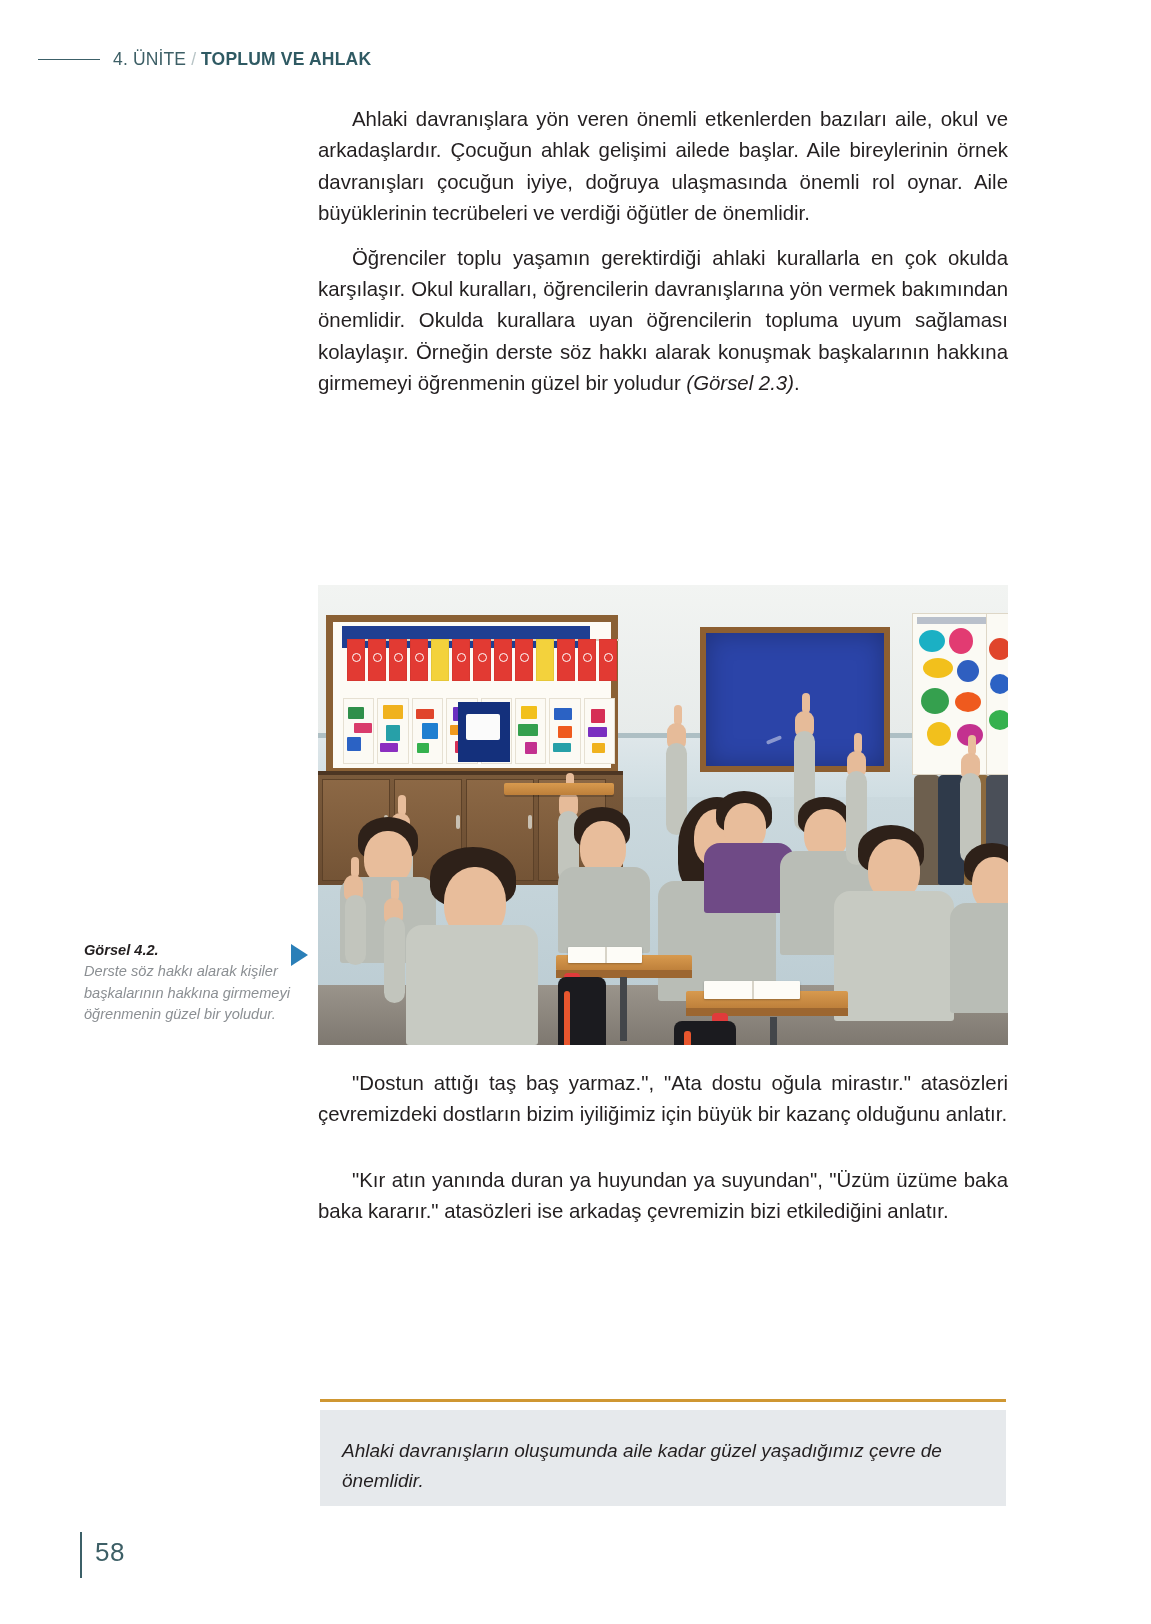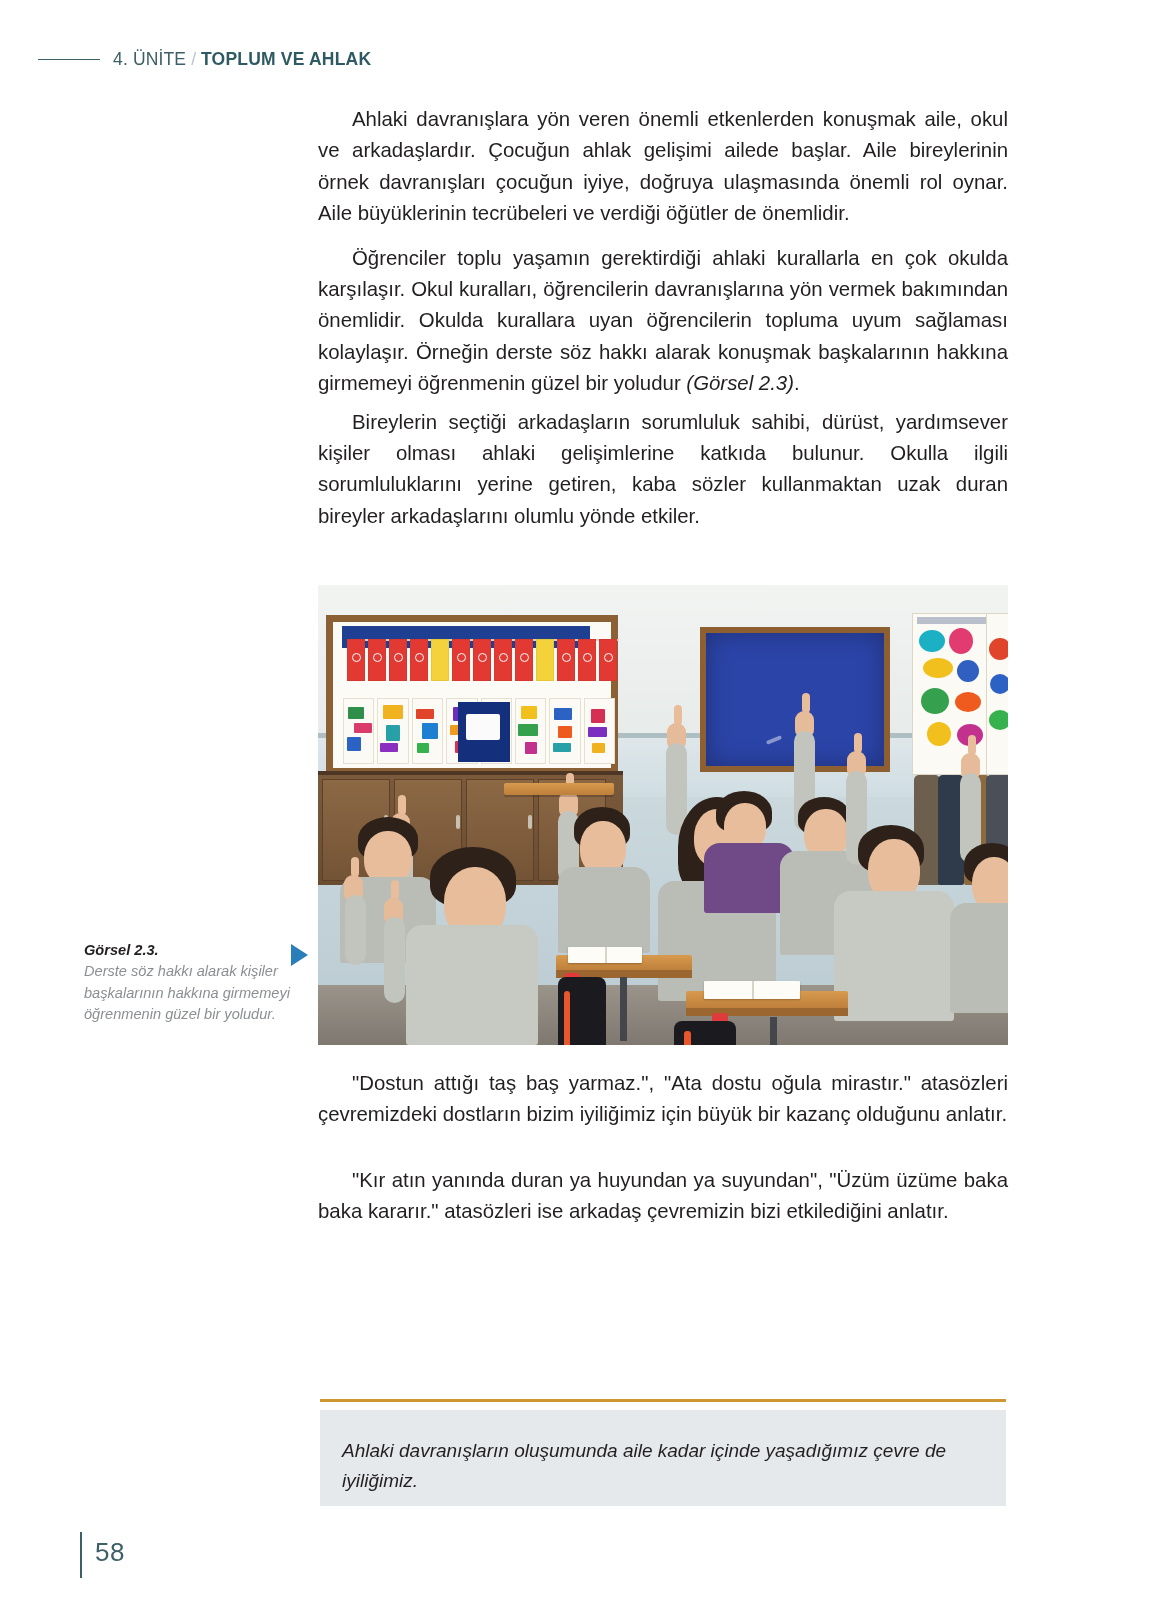--- a/index.html
+++ b/index.html
@@ -380,25 +380,24 @@
 <body>
 
 <div class="header">
   <div class="header-rule"></div>
   <span class="header-unit">4. ÜNİTE</span>
   <span class="header-sep">/</span>
   <span class="header-title">TOPLUM VE AHLAK</span>
 </div>
 
 <div class="content">
-  <p class="body">Ahlaki davranışlara yön veren önemli etkenlerden konuşmak aile, okul ve arkadaşlardır. Çocuğun ahlak gelişimi ailede başlar. Aile bireylerinin örnek davranışları çocuğun iyiye, doğruya ulaşmasında önemli rol oynar. Aile büyüklerinin tecrübeleri ve verdiği öğütler de önemlidir.</p>
+  <p class="body">Ahlaki davranışlara yön veren önemli etkenlerden bazıları aile, okul ve arkadaşlardır. Çocuğun ahlak gelişimi ailede başlar. Aile bireylerinin örnek davranışları çocuğun iyiye, doğruya ulaşmasında önemli rol oynar. Aile büyüklerinin tecrübeleri ve verdiği öğütler de önemlidir.</p>
   <div class="gap-sm"></div>
   <p class="body tight"><span>Öğrenciler toplu yaşamın gerektirdiği ahlaki kurallarla en çok okulda karşılaşır. Okul kuralları, öğrencilerin davranışlarına yön vermek bakımından önemlidir. Okulda kurallara uyan öğrencilerin topluma uyum sağlaması kolaylaşır. Örneğin derste söz hakkı alarak konuşmak başkalarının hakkına girmemeyi öğrenmenin güzel bir yoludur </span><span class="ital">(Görsel 2.3)</span><span>.</span></p>
   <div class="gap-sm"></div>
-  <p class="body">Bireylerin seçtiği arkadaşların sorumluluk sahibi, dürüst, yardımsever kişiler olması ahlaki gelişimlerine katkıda bulunur. Okulla ilgili sorumluluklarını yerine getiren, kaba sözler kullanmaktan uzak duran bireyler arkadaşlarını olumlu yönde etkiler.</p>
 </div>
 
 <div class="photo-wrap">
   <div class="photo">
     <div class="wall-top"></div>
     <div class="wall-mid"></div>
     <div class="wall-low"></div>
     <div class="wall-band"></div>
 
     <div class="board-left">
@@ -603,30 +602,30 @@
       <div class="bag-stripe" style="left:6px;top:14px;width:6px;height:60px;"></div>
     </div>
     <div class="bag" style="left:356px;top:436px;width:62px;height:120px;">
       <div class="bag-stripe" style="left:10px;top:10px;width:7px;height:92px;"></div>
     </div>
 
   </div>
 </div>
 
 <div class="caption">
-  <p class="caption-title">Görsel 2.3.</p>
+  <p class="caption-title">Görsel 4.2.</p>
   <p class="caption-text">Derste söz hakkı alarak kişiler başkalarının hakkına girmemeyi öğrenmenin güzel bir yoludur.</p>
 </div>
 <div class="caption-arrow"></div>
 
 <div class="content-lower">
   <p class="body">"Dostun attığı taş baş yarmaz.",  "Ata dostu oğula mirastır." atasözleri çevremizdeki dostların bizim iyiliğimiz için büyük bir kazanç olduğunu anlatır.</p>
   <div class="gap-md"></div>
   <p class="body">"Kır atın yanında duran ya huyundan ya suyundan", "Üzüm üzüme baka baka kararır." atasözleri ise arkadaş çevremizin bizi etkilediğini anlatır.</p>
 </div>
 
 <div class="infobox-rule"></div>
 <div class="infobox">
-  <p>Ahlaki davranışların oluşumunda aile kadar içinde yaşadığımız çevre de iyiliğimiz.</p>
+  <p>Ahlaki davranışların oluşumunda aile kadar güzel yaşadığımız çevre de önemlidir.</p>
 </div>
 
 <div class="page-num-rule"></div>
 <div class="page-num">58</div>
 
 </body></html>

